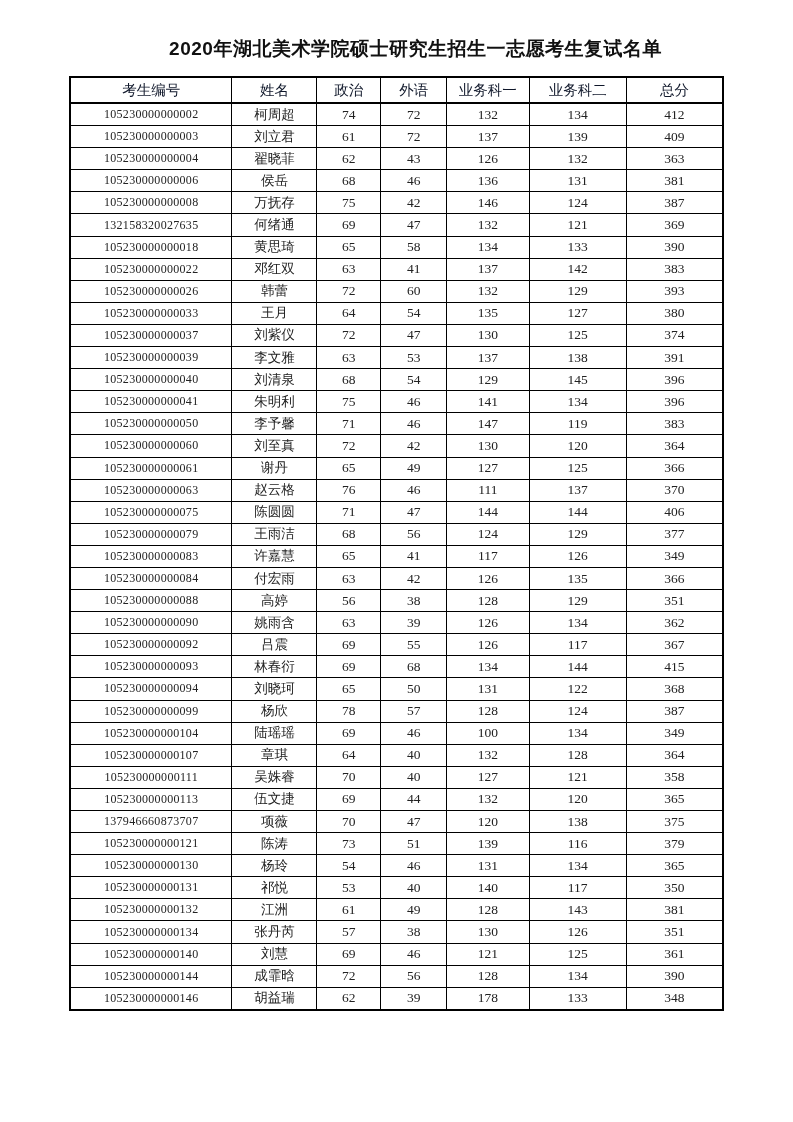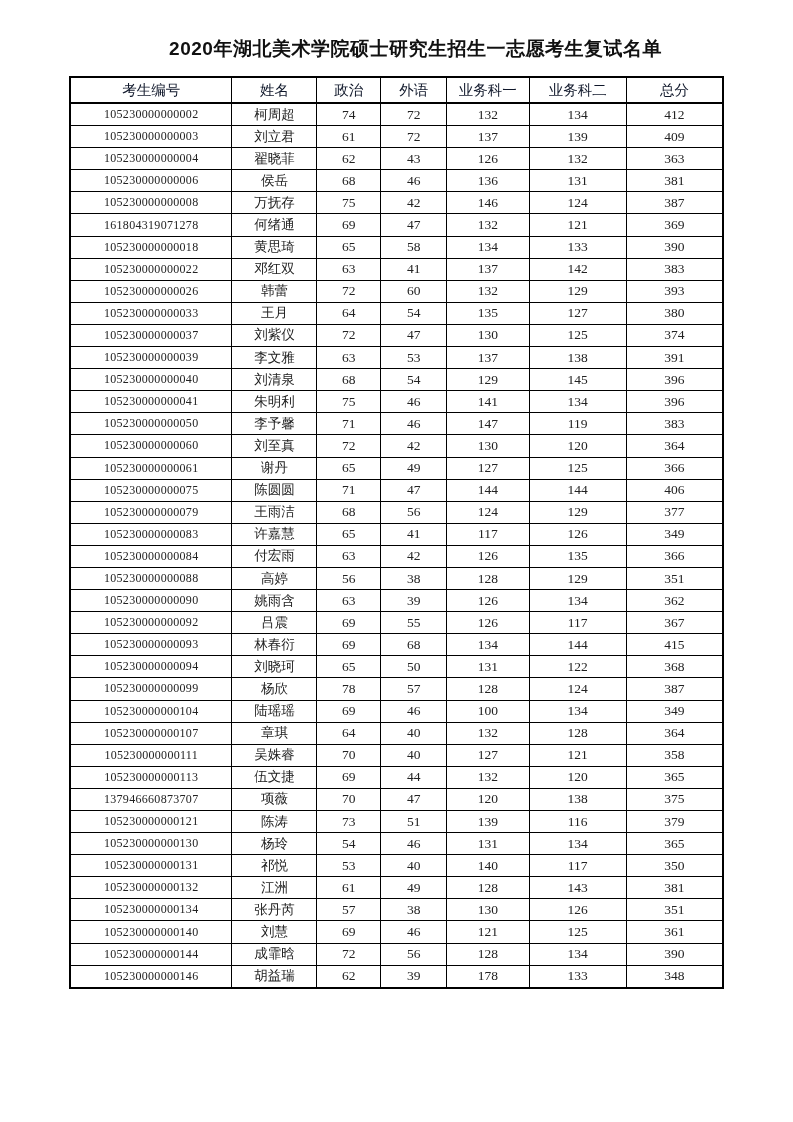--- a/index.html
+++ b/index.html
@@ -125,21 +125,21 @@
       <tr>
         <td>105230000000008</td>
         <td>万抚存</td>
         <td>75</td>
         <td>42</td>
         <td>146</td>
         <td>124</td>
         <td>387</td>
       </tr>
       <tr>
-        <td>161804319071278</td>
+        <td>132158320027635</td>
         <td>何绪通</td>
         <td>69</td>
         <td>47</td>
         <td>132</td>
         <td>121</td>
         <td>369</td>
       </tr>
       <tr>
         <td>105230000000018</td>
         <td>黄思琦</td>
@@ -233,20 +233,29 @@
       <tr>
         <td>105230000000061</td>
         <td>谢丹</td>
         <td>65</td>
         <td>49</td>
         <td>127</td>
         <td>125</td>
         <td>366</td>
       </tr>
       <tr>
+        <td>105230000000063</td>
+        <td>赵云格</td>
+        <td>76</td>
+        <td>46</td>
+        <td>111</td>
+        <td>137</td>
+        <td>370</td>
+      </tr>
+      <tr>
         <td>105230000000075</td>
         <td>陈圆圆</td>
         <td>71</td>
         <td>47</td>
         <td>144</td>
         <td>144</td>
         <td>406</td>
       </tr>
       <tr>
         <td>105230000000079</td>

